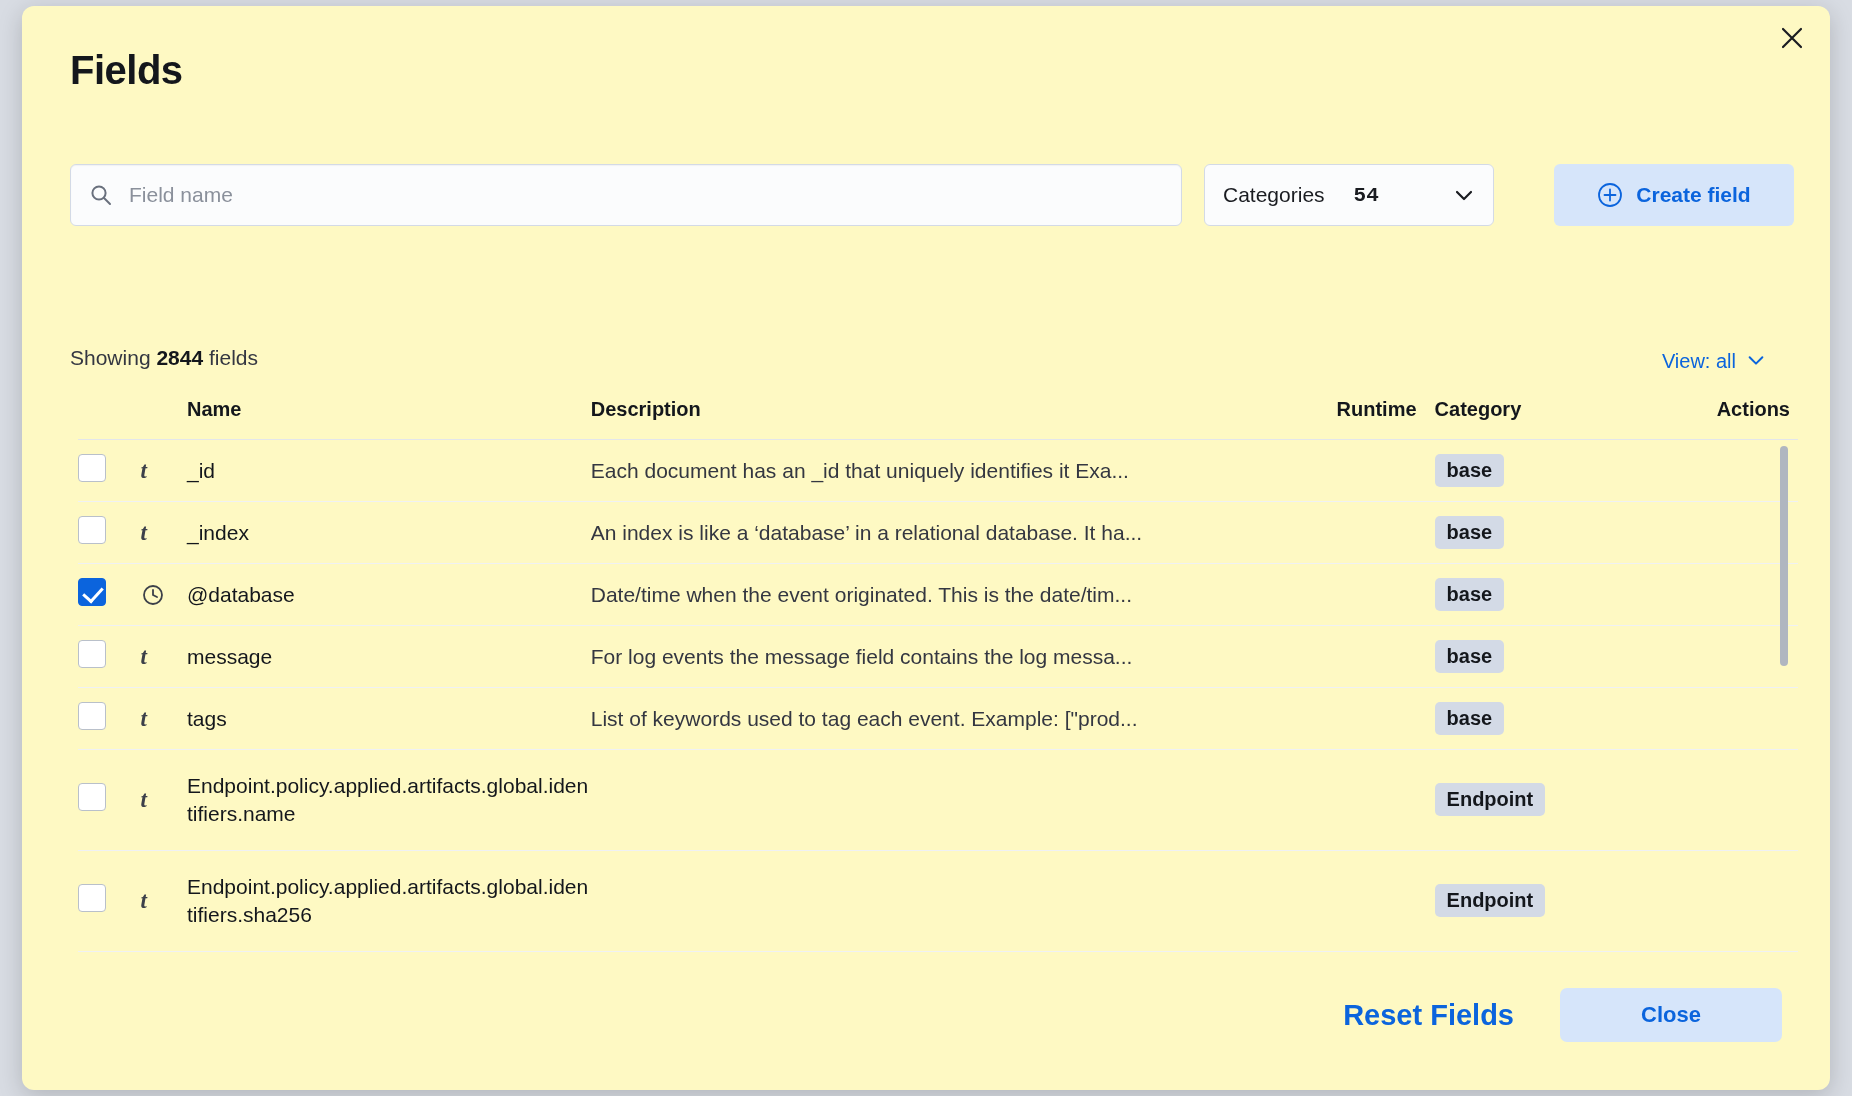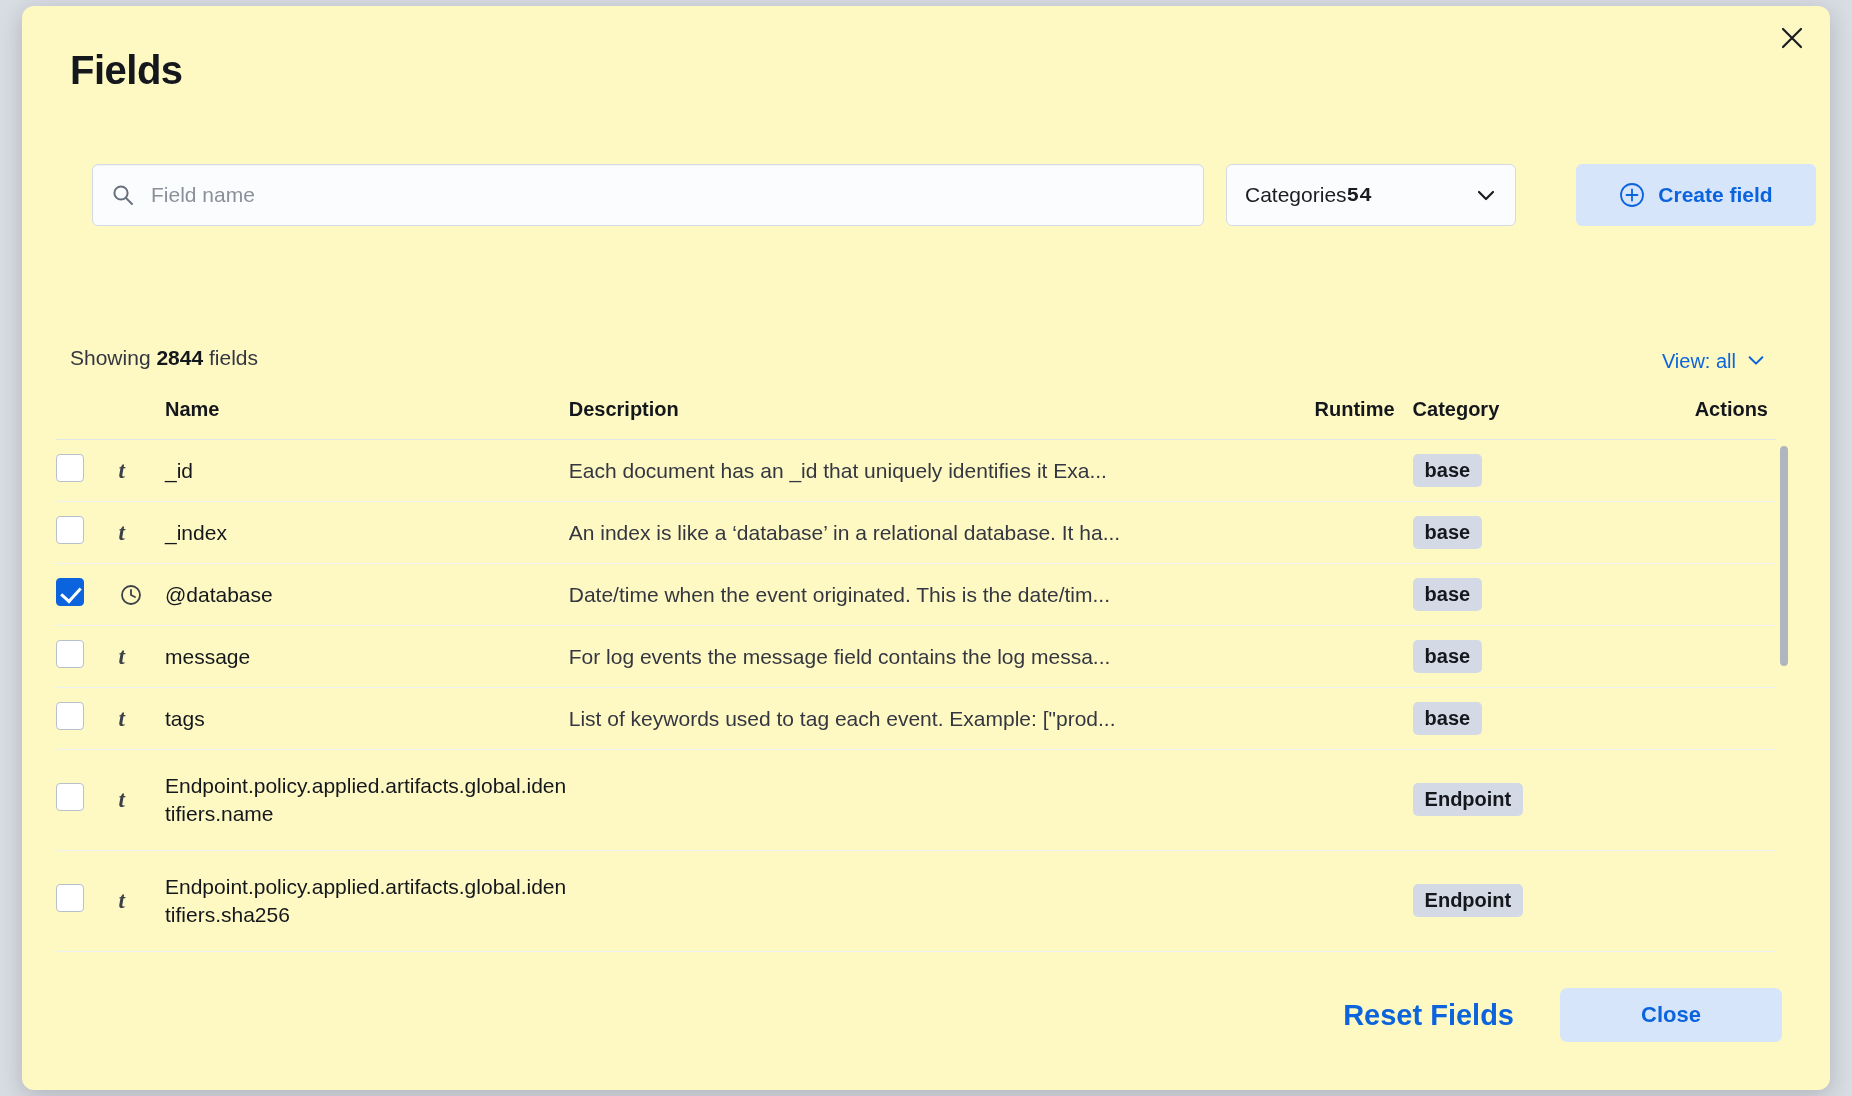--- a/index.html
+++ b/index.html
@@ -47,36 +47,35 @@
   }
   .search-box {
     flex: 0 0 1112px;
     display: flex; align-items: center;
     gap: 14px;
     padding: 0 18px;
     background: #fbfcfd;
     border: 1px solid #d3dae6;
     border-radius: 6px;
     box-shadow: 0 1px 1px rgba(0,0,0,0.04) inset;
-    margin-left: 22px;
   }
   .search-box .magnifier { flex: 0 0 auto; color: #69707d; display:flex; }
   .search-input {
     border: 0; outline: 0; background: transparent;
     font-size: 21px; color: #343741;
     width: 100%;
     font-family: "Liberation Sans", sans-serif;
   }
   .search-input::placeholder { color: #8a909b; }
 
   .categories-btn {
     flex: 0 0 290px;
     display: flex; align-items: center;
     justify-content: flex-start;
-    gap: 0;
+    gap: 29px;
     padding: 0 18px;
     background: #fbfcfd;
     border: 1px solid #d3dae6;
     border-radius: 6px;
     cursor: pointer;
   }
   .categories-btn .cat-label { font-size: 21px; color: #1a1c21; }
   .categories-btn .cat-count {
     font-size: 21px; font-weight: bold; color: #1a1c21; font-family: Liberation Mono, monospace;
   }
@@ -109,21 +108,21 @@
     right: 64px; top: 344px;
     display: flex; align-items: flex-start; gap: 10px;
     color: #0b64dd;
     font-size: 20px;
     cursor: pointer;
   }
   .view-all .chev { display: flex; }
 
   .table-wrap {
     position: absolute;
-    left: 34px; top: 392px;
+    left: 56px; top: 392px;
     width: 1720px;
     height: 540px;
   }
   table {
     width: 1720px;
     border-collapse: collapse;
     table-layout: fixed;
   }
   thead th {
     text-align: left;

